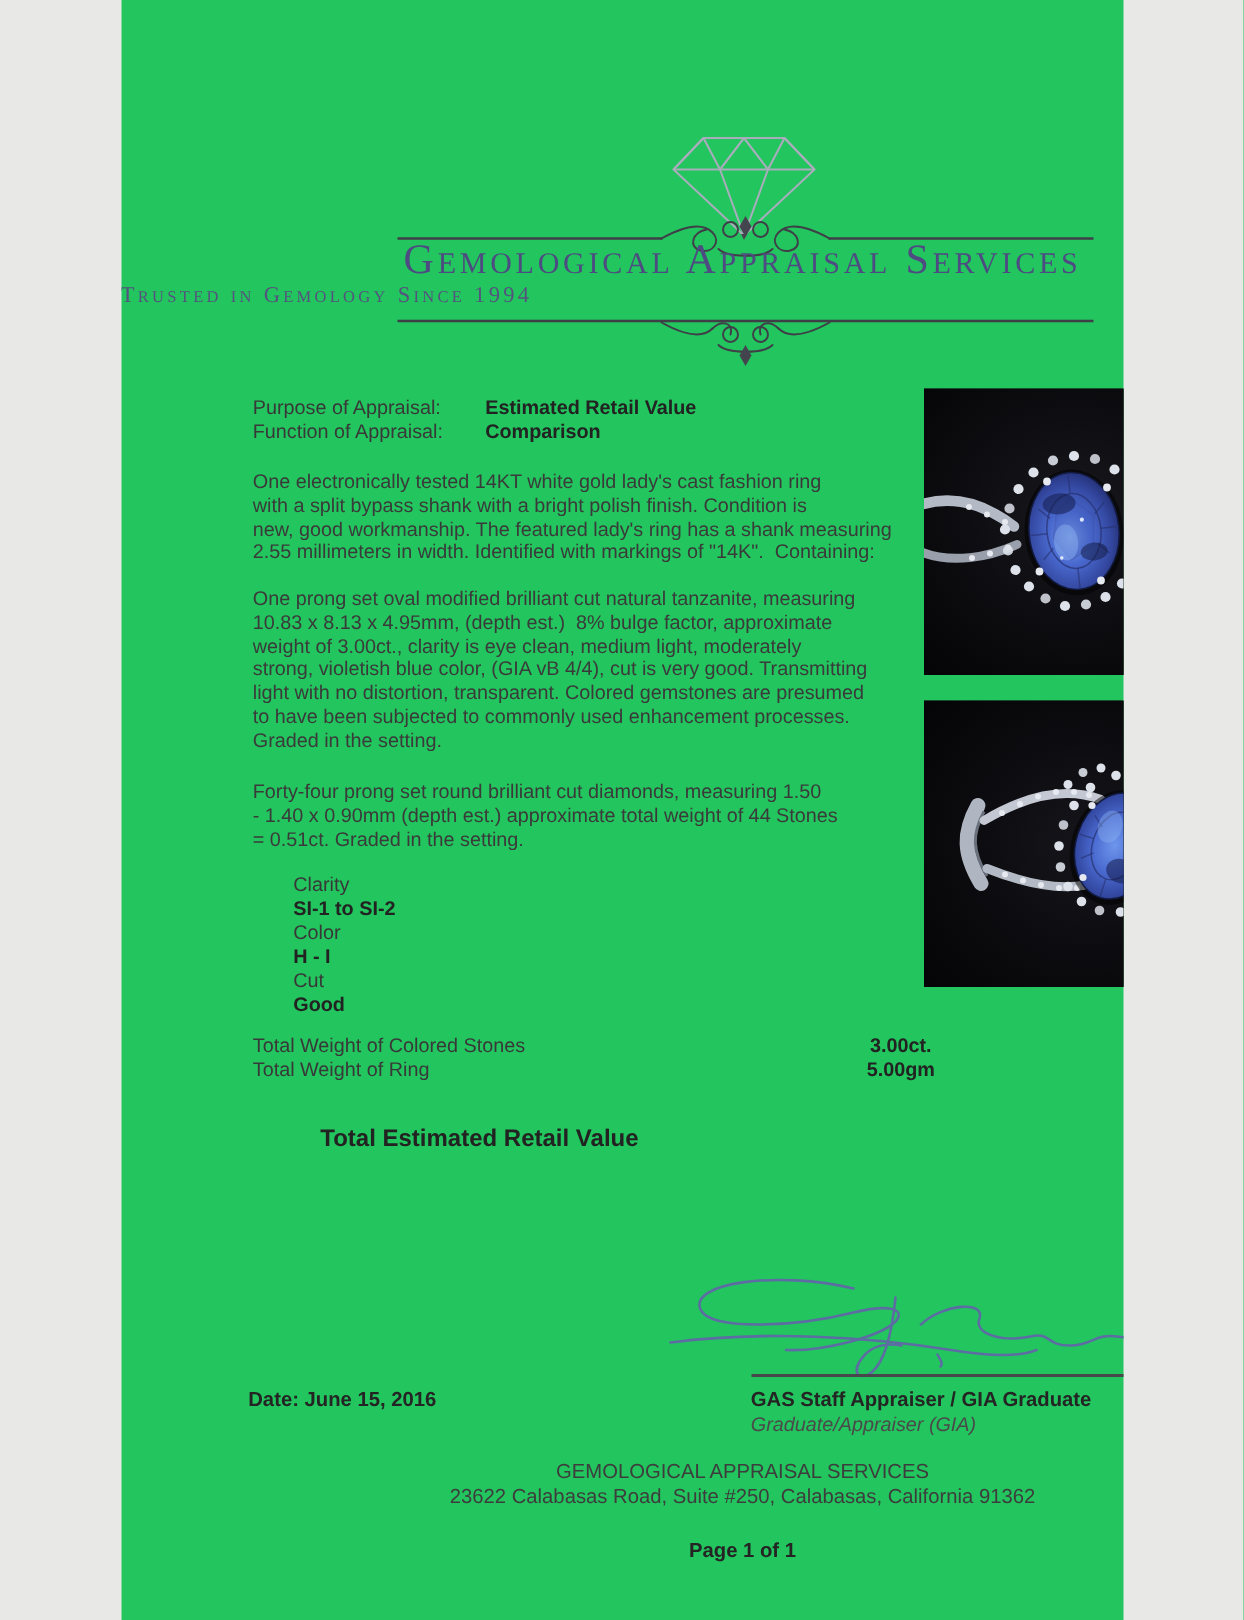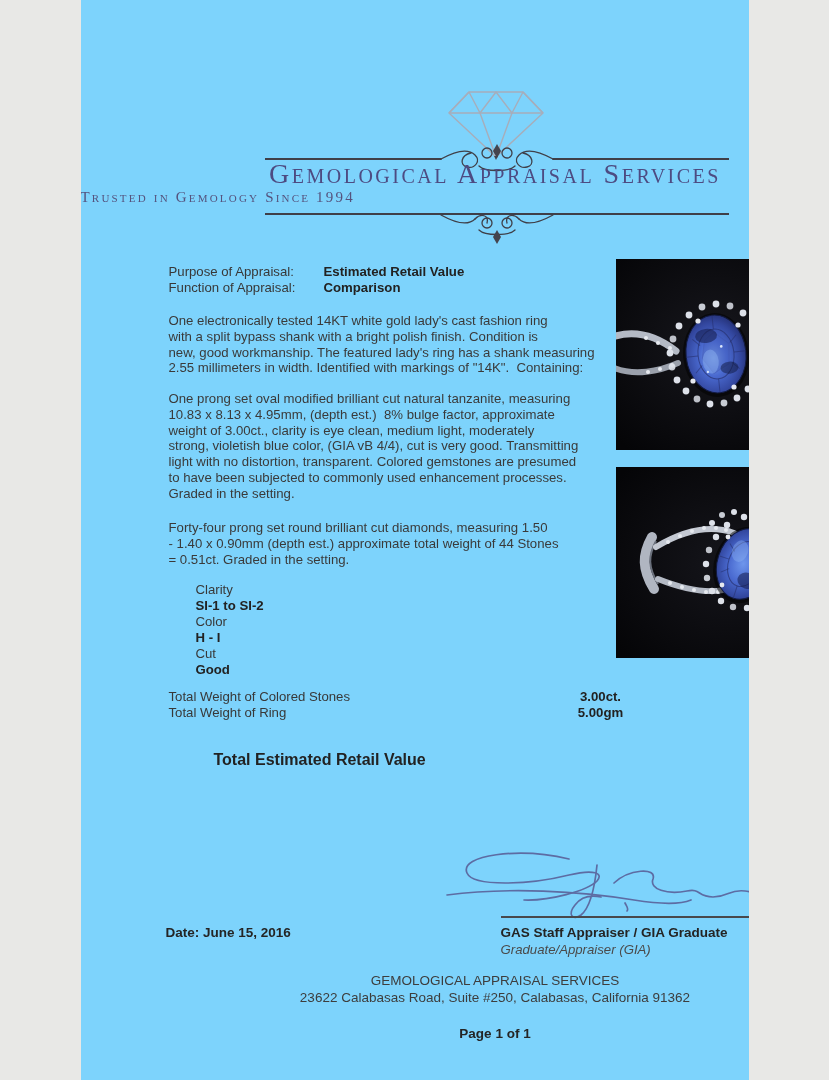--- a/index.html
+++ b/index.html
@@ -1,17 +1,17 @@
 <!DOCTYPE html>
 <html><head>
 <meta charset="utf-8">
 <style>
   html,body{margin:0;padding:0;}
   body{background:#e8e8e6;font-family:"Liberation Sans",sans-serif;}
-  .page{position:relative;width:668px;height:1080px;background:#7dd3fc;margin:0 auto;overflow:hidden;color:#383838;}
+  .page{position:relative;width:668px;height:1080px;background:#22c55e;margin:0 auto;overflow:hidden;color:#383838;}
 
   
   .logo{position:absolute;left:0;top:0;width:829px;}
   .diamond-wrap{position:absolute;left:360px;top:86px;width:110px;height:74px;}
   .orn-top{position:absolute;left:184px;top:142px;width:464px;height:32px;}
   .logo-title{position:absolute;left:0;top:158px;width:829px;text-align:center;
     font-family:"Liberation Serif",serif;font-variant:small-caps;font-size:28px;
     letter-spacing:2.5px;color:#4d4b82;font-weight:500;}
   .logo-tagline{position:absolute;left:0;top:189px;width:829px;text-align:left;
     font-family:"Liberation Serif",serif;font-variant:small-caps;font-size:15px;

